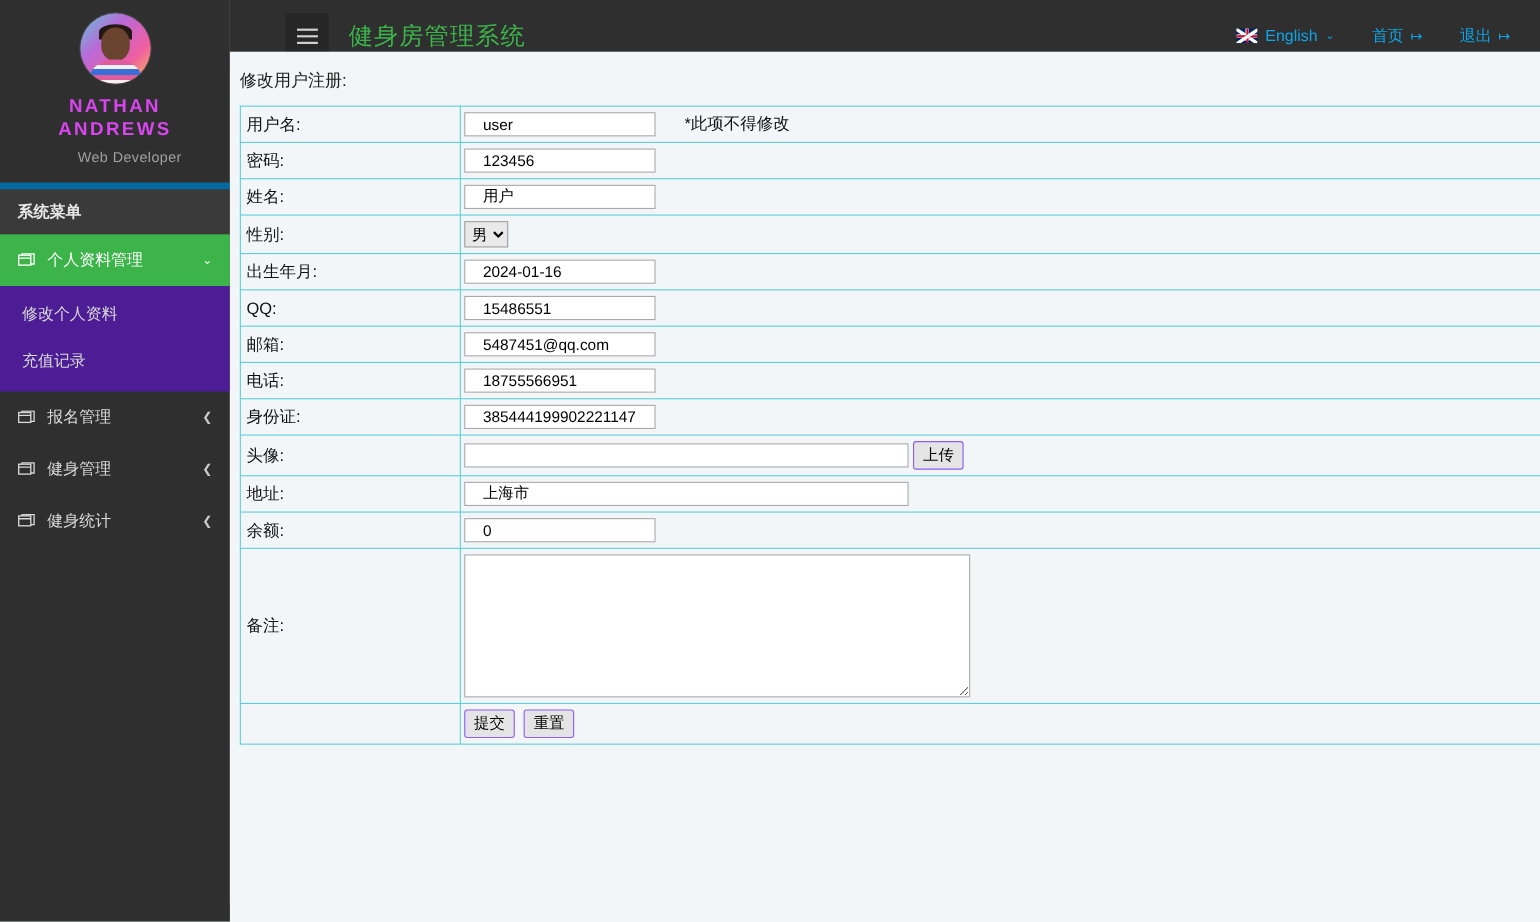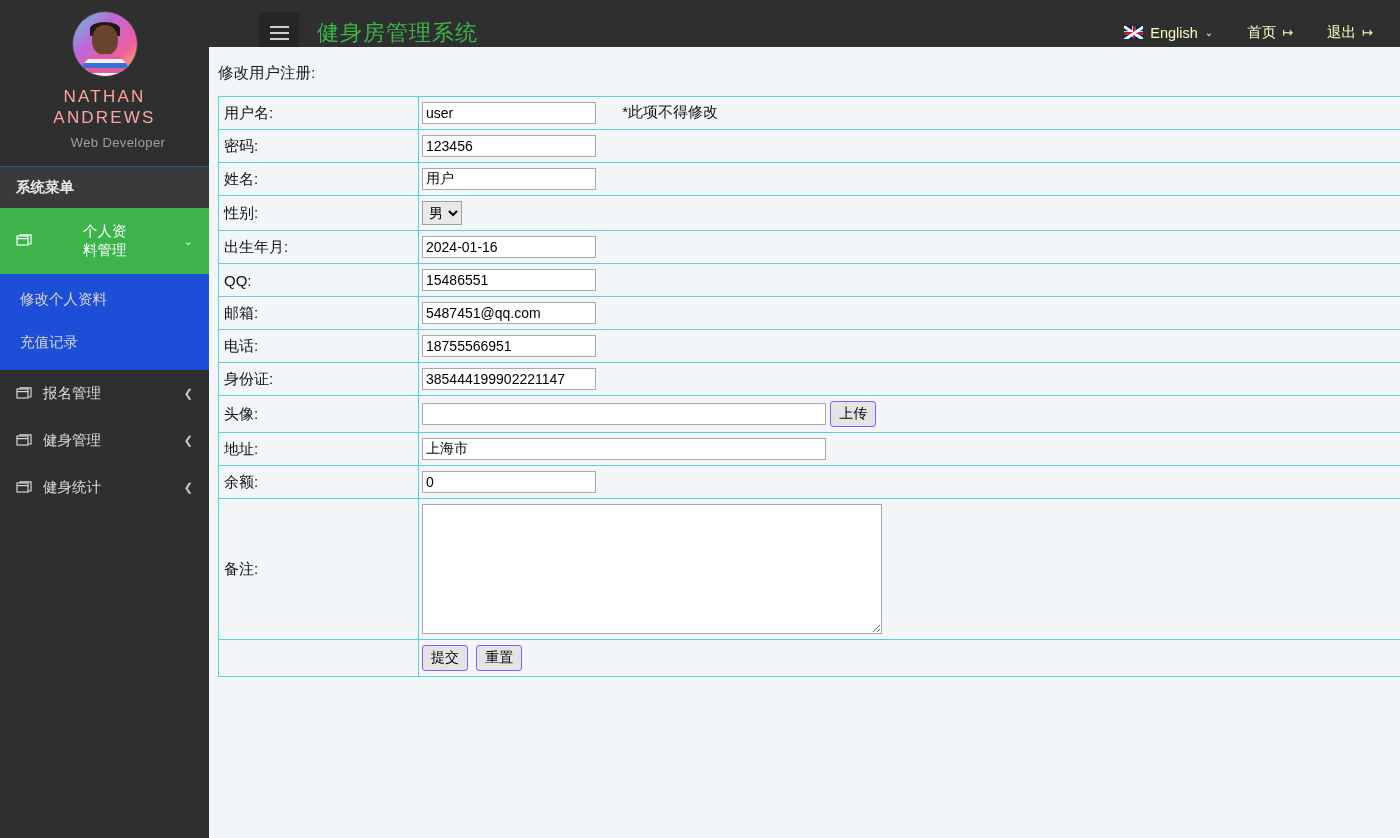--- a/index.html
+++ b/index.html
@@ -55,68 +55,67 @@
   .avatar .body {
     position: absolute;
     left: 50%; bottom: -4px;
     transform: translateX(-50%);
     width: 52px; height: 26px;
     border-radius: 24px 24px 0 0;
     background: repeating-linear-gradient(180deg,#e05c9e 0 5px,#f2f2f2 5px 9px,#3a6fd8 9px 14px);
   }
   .profile-name {
     font-size: 17px;
-    font-weight: 400;
+    font-weight: 700;
     letter-spacing: 2.2px;
     line-height: 21px;
-    color: #fca5a5;
+    color: #d946ef;
     padding: 0 6px;
   }
   .profile-role {
     margin-top: 7px;
     font-size: 13px;
     color: #a0a0a0;
     letter-spacing: .4px;
     padding-left: 27px;
   }
   .menu-title {
     background: #3a3a3a;
     color: #e8e8e8;
     font-size: 14.5px;
     font-weight: 700;
     padding: 11px 16px;
-    border-top: 1px solid #0369a1;
+    border-top: 6px solid #0369a1;
   }
   .menu { list-style: none; margin: 0; padding: 0; }
   .menu-item {
     display: flex; align-items: center;
     padding: 14px 16px;
     font-size: 14.5px;
     color: #dcdcdc;
     cursor: pointer;
     position: relative;
   }
   .menu-item.active {
     background: #3cb44a;
     color: #ffffff;
-    gap: 40px;
   }
   .menu-item .mi-icon {
     width: 16px; height: 14px;
     margin-right: 11px;
     flex: 0 0 auto;
     display: inline-block;
   }
   .menu-item .mi-label { flex: 1 1 auto; }
   .menu-item .mi-arrow {
     font-size: 11px;
     opacity: .9;
     margin-left: 6px;
   }
-  .submenu { list-style: none; margin: 0; padding: 4px 0 6px 0; background: #1d4ed8; }
+  .submenu { list-style: none; margin: 0; padding: 4px 0 6px 0; background: #4c1d95; }
   .submenu li {
     padding: 12px 16px 12px 20px;
     font-size: 14.5px;
     color: #d8d8d8;
     cursor: pointer;
   }
 
   
   .header {
     position: absolute; left: 209px; top: 0;
@@ -143,21 +142,21 @@
     font-size: 22px;
     font-weight: 400;
     letter-spacing: 1px;
   }
   .header-right {
     margin-left: auto;
     display: flex; align-items: center;
     padding-right: 27px;
   }
   .hdr-link {
-    color: #fef9c3;
+    color: #0ea5e9;
     font-size: 14.5px;
     display: flex; align-items: center;
     margin-left: 34px;
     cursor: pointer;
     white-space: nowrap;
   }
   .flag {
     width: 19px; height: 13px;
     margin-right: 7px;
     position: relative;
@@ -228,21 +227,21 @@
     padding-left: 5px;
     height: 31px;
   }
   td.fld { padding-left: 3px; }
   .note { font-size: 15px; color: #111; margin-left: 22px; }
 
   input[type=text], input.txt {
     font-family: "Liberation Sans", sans-serif;
     font-size: 14px;
     height: 22px;
-    padding: 1px 3px;
+    padding: 1px 16px;
     border: 1px solid #a9a9a9;
     background: #fff;
     color: #000;
     width: 174px;
     vertical-align: middle;
   }
   input.wide { width: 404px; }
   select.sel {
     font-family: "Liberation Sans", sans-serif;
     font-size: 14px;

